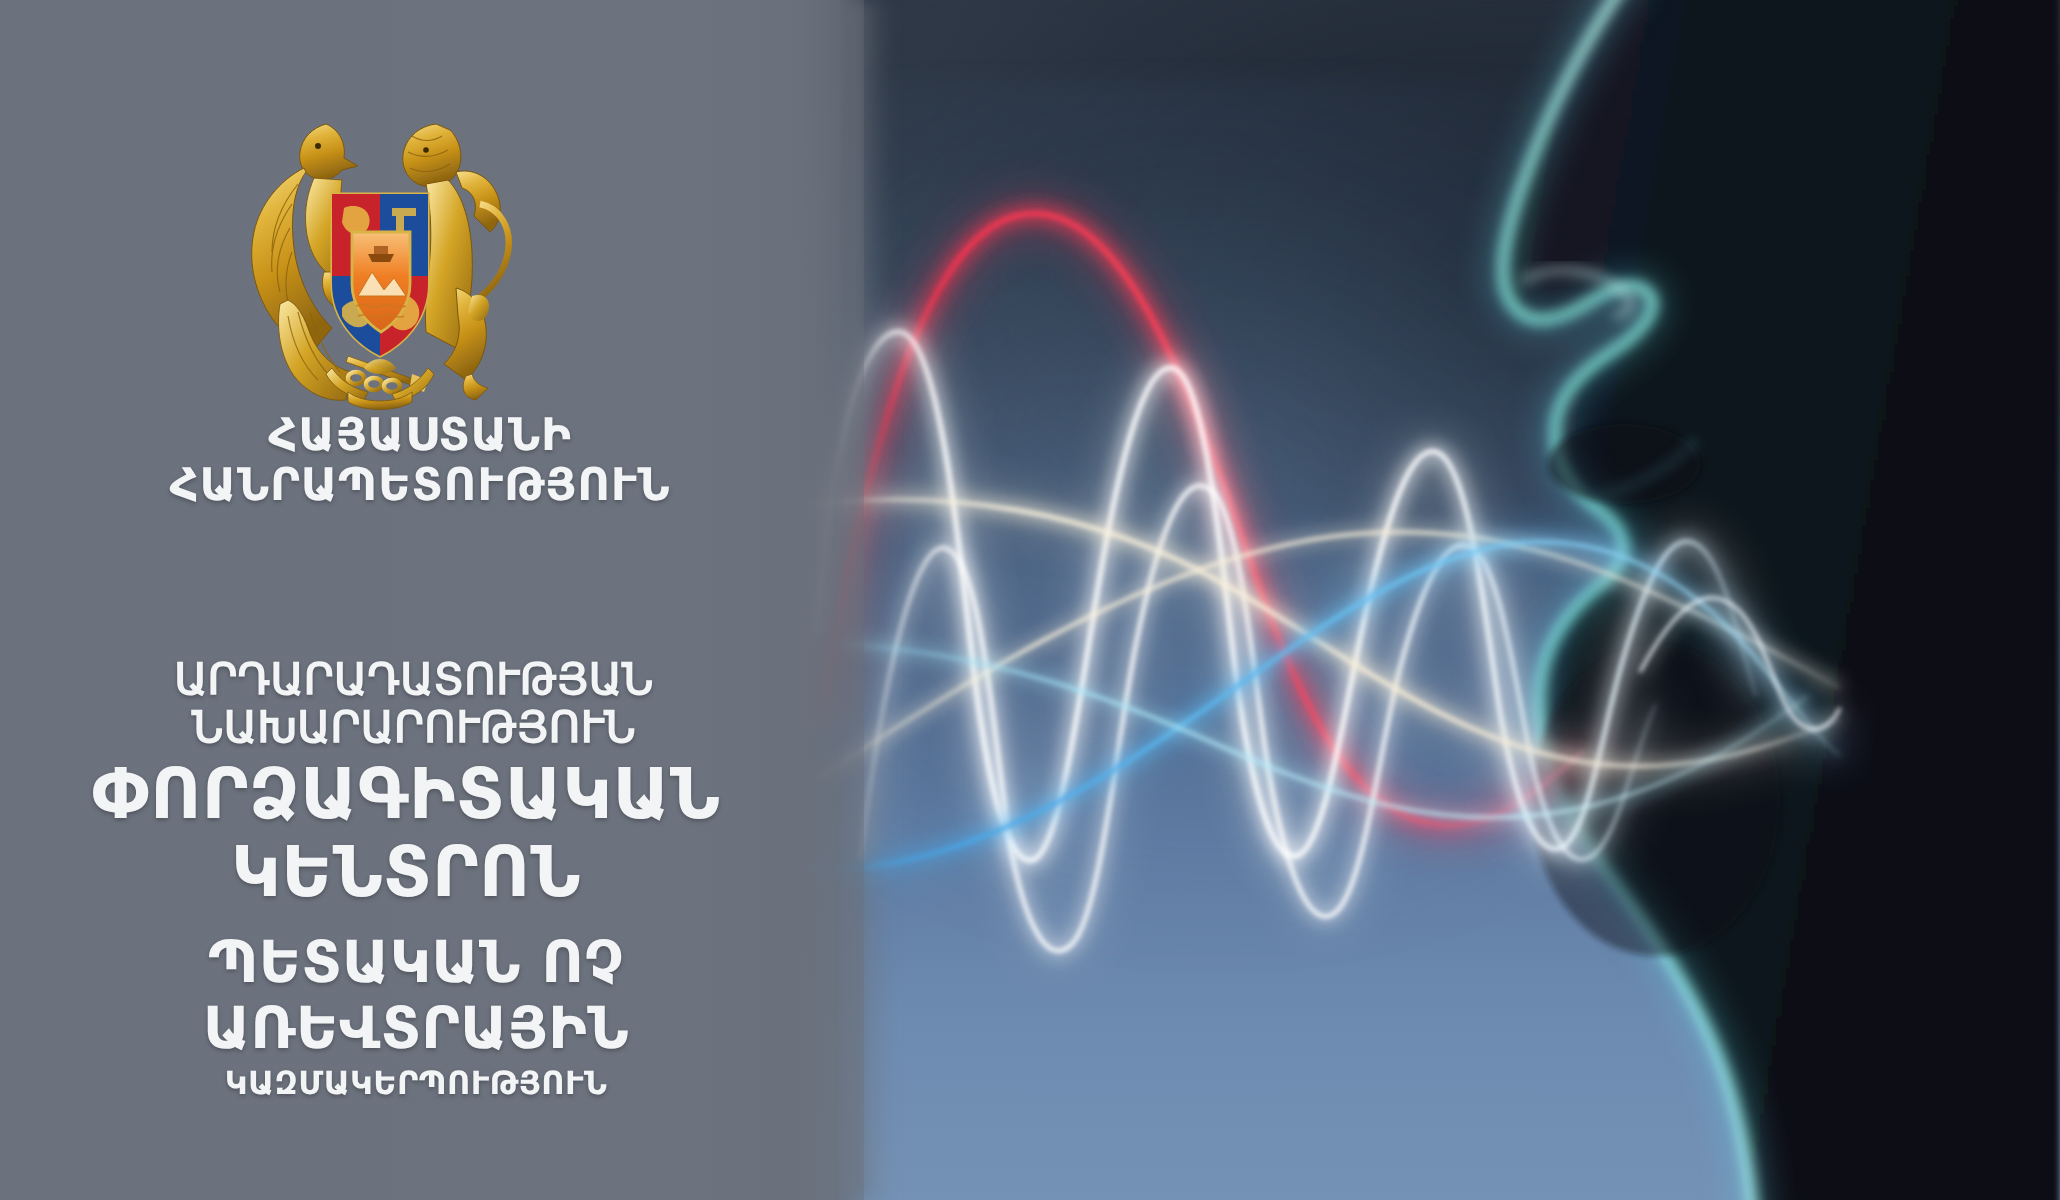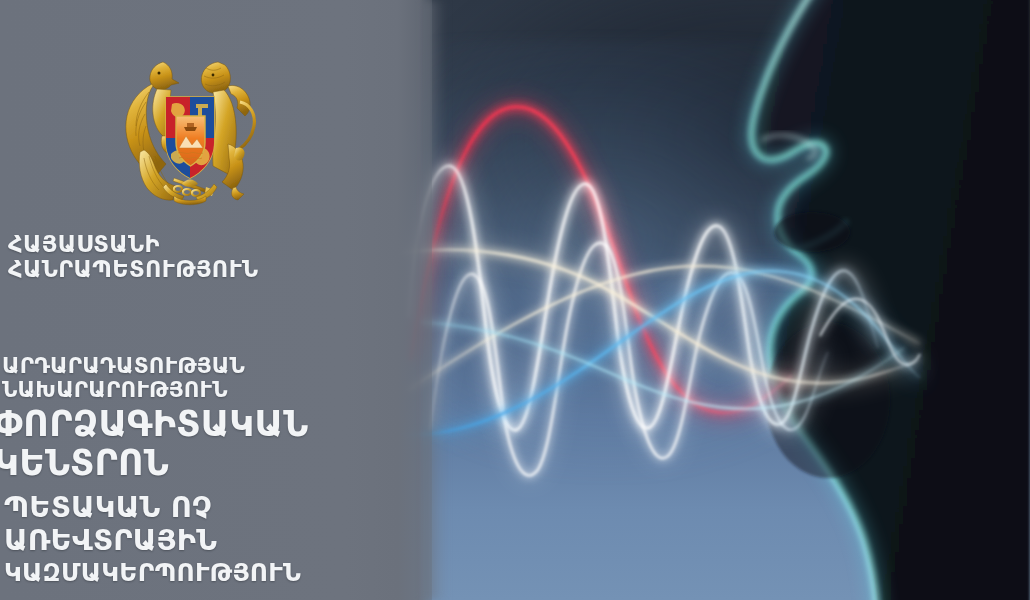--- a/index.html
+++ b/index.html
@@ -94,58 +94,60 @@
   .emblem {
     position: absolute;
     left: 116px; top: 44px;
     width: 148px; height: 164px;
   }
   .emblem svg { display:block; width:100%; height:100%; }
 
   
   .textblock {
     position: absolute;
-    left: 0; top: 232px;
+    left: 0; top: 206px;
     width: 412px;
+    text-align: center;
     color: #f2f4f6;
     text-transform: uppercase;
     letter-spacing: 0.5px;
     text-shadow: 0 1px 2px rgba(40,44,52,0.45);
   }
   .line-country {
     font-size: 22.5px;
     font-weight: 700;
     line-height: 1.1;
     margin: 0 0 0 8px;
     letter-spacing: 0.4px;
   }
   .org-group { margin-top: 72px; }
   .line-ministry {
     font-size: 21.5px;
     font-weight: 700;
     line-height: 1.12;
     margin: 0 0 0 2px;
     letter-spacing: 0.2px;
+    font-family: Liberation Serif, serif;
   }
   .line-center {
     font-size: 35px;
     font-weight: 700;
     line-height: 1.12;
     margin: 3px 0 0 -6px;
     letter-spacing: 0.2px;
   }
   .line-state {
     font-size: 29px;
     font-weight: 700;
     line-height: 1.12;
     margin: 8px 0 0 4px;
     letter-spacing: 0.2px;
   }
   .line-org {
-    font-size: 25px;
+    font-size: 16px;
     font-weight: 700;
     line-height: 1.12;
     margin: 3px 0 0 4px;
     letter-spacing: 0.2px;
   }
 </style>
 </head>
 <body>
 
 <div id="stage">

